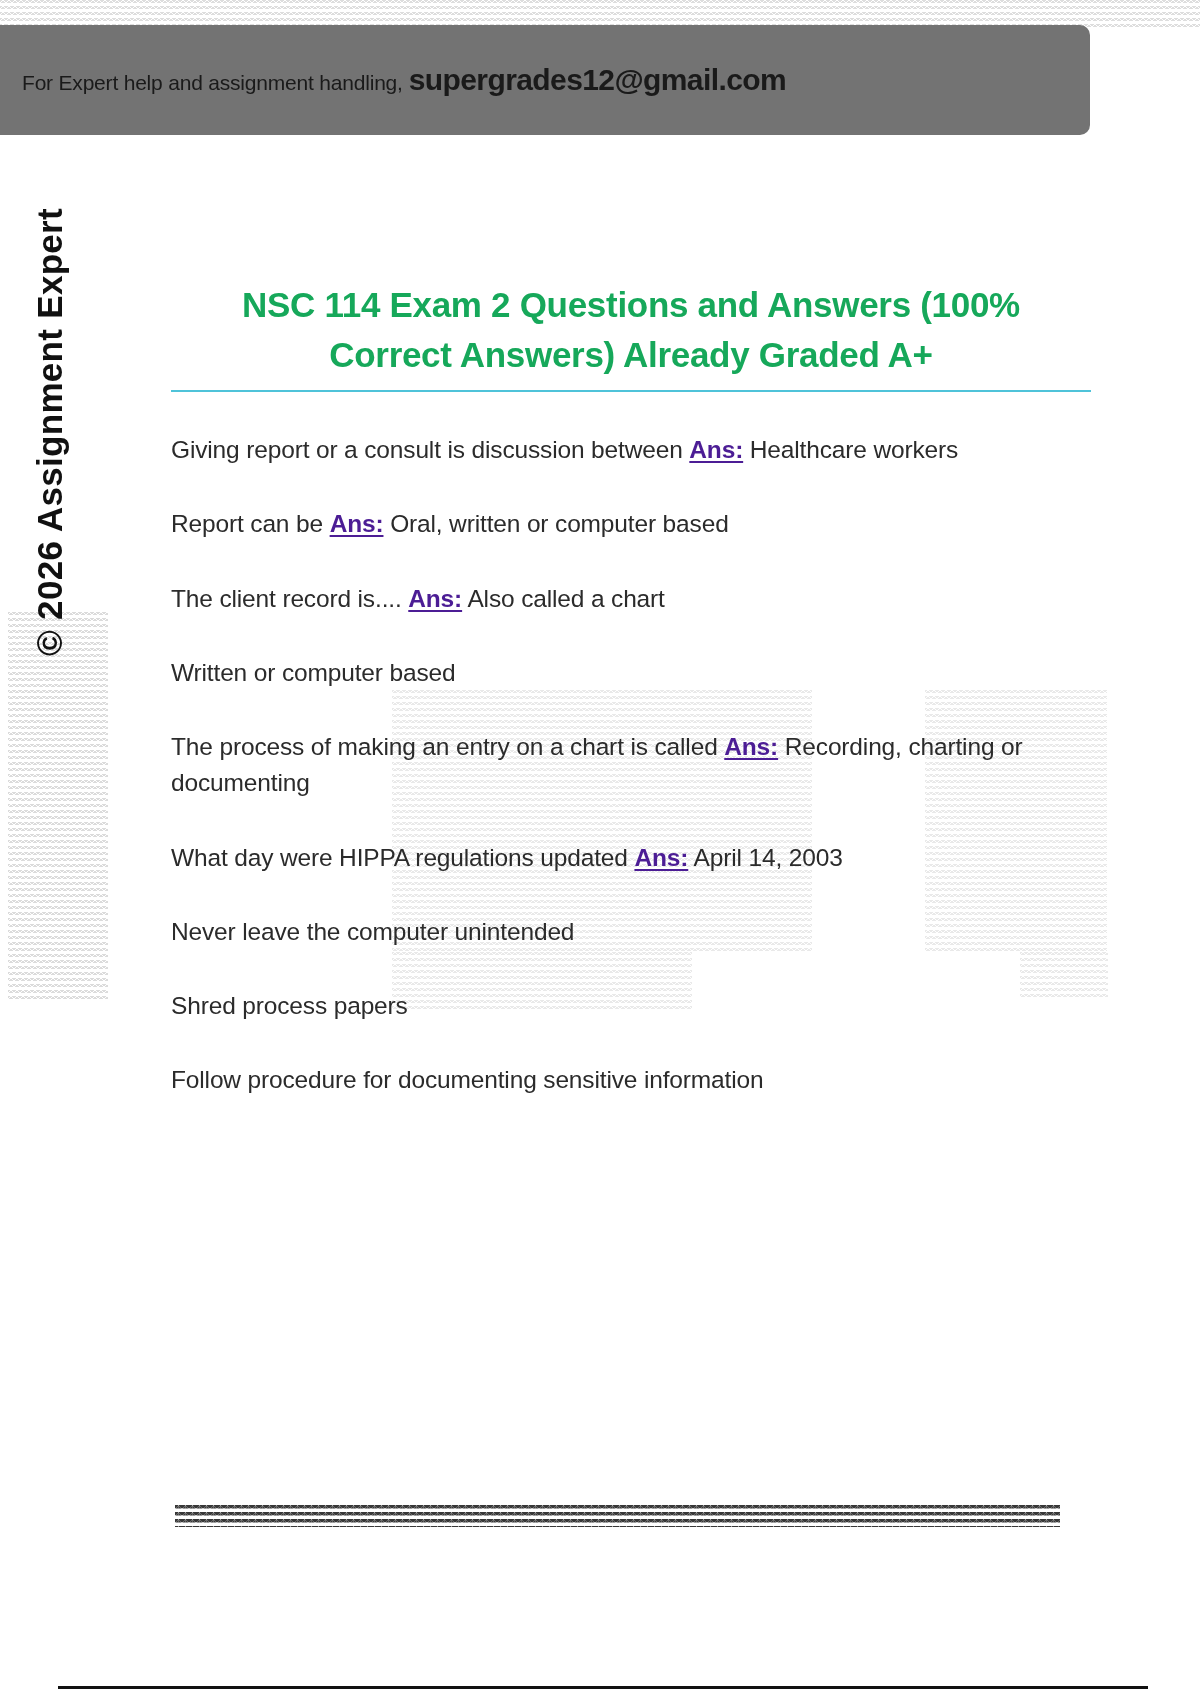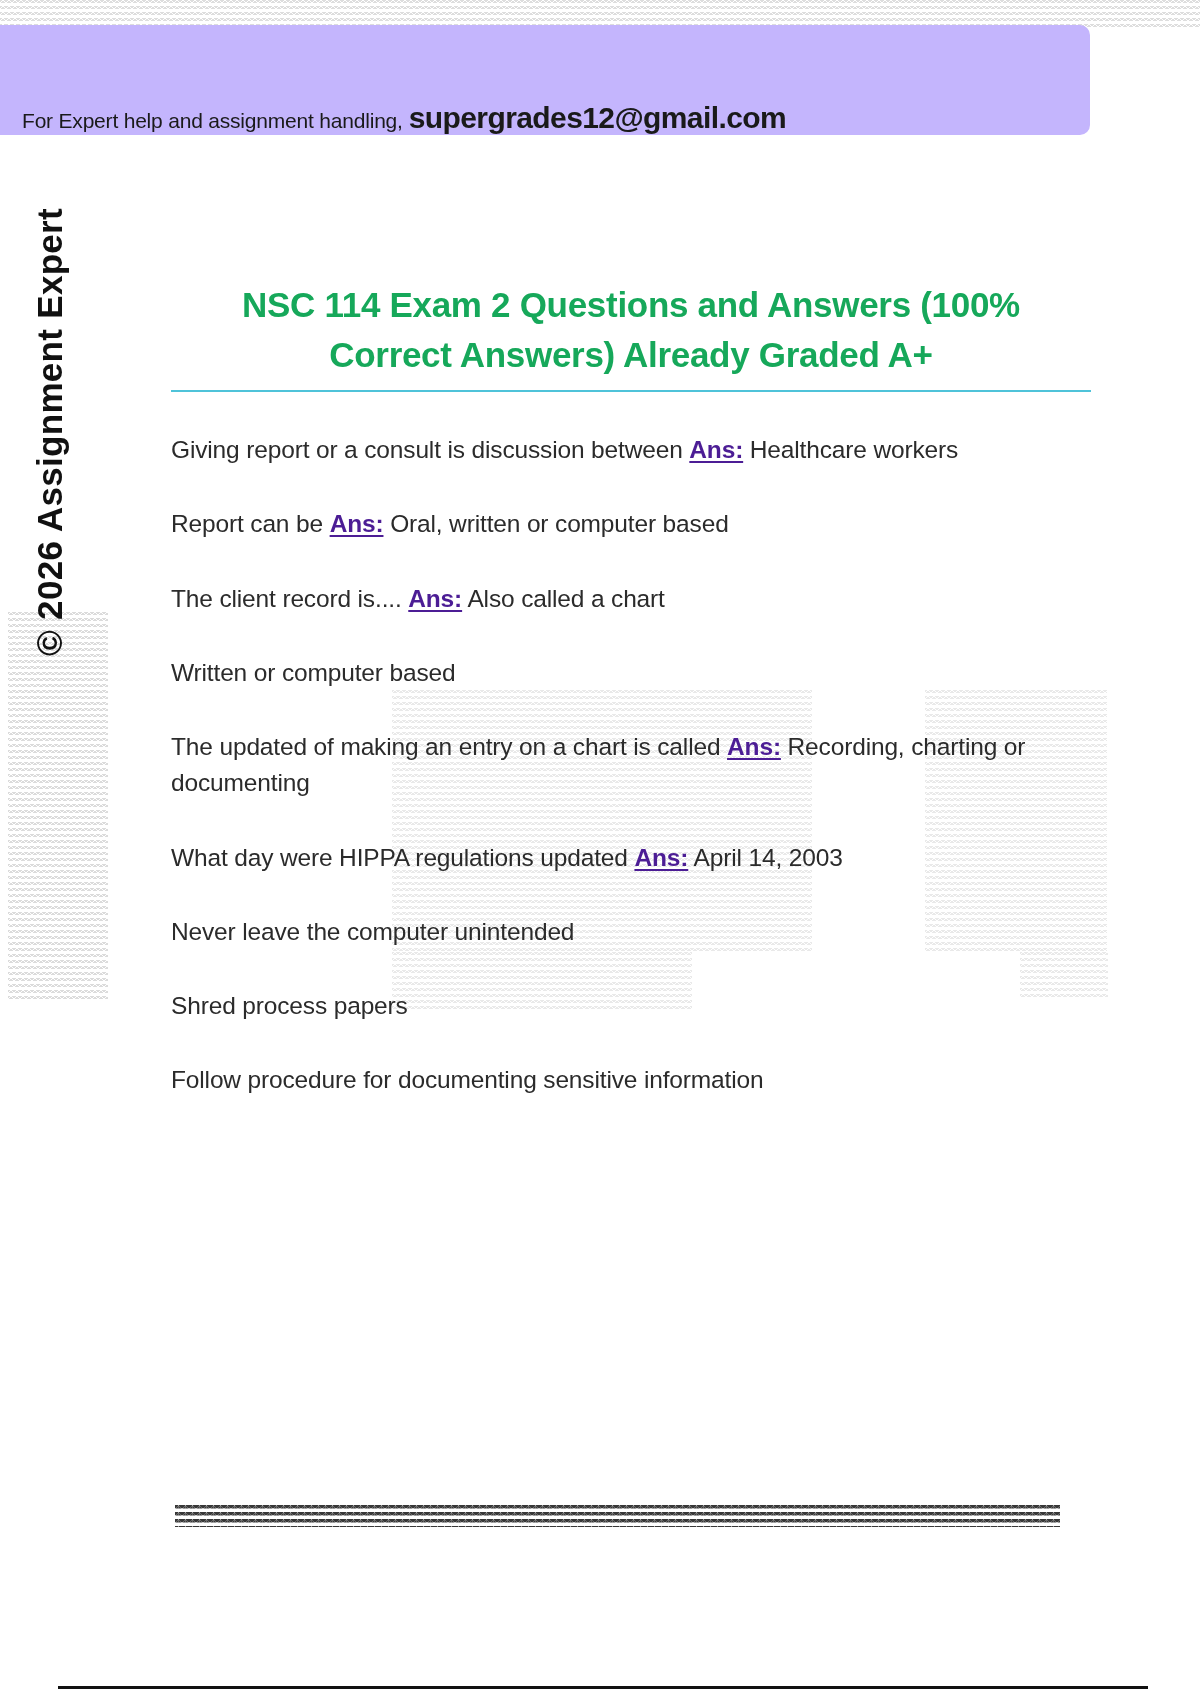--- a/index.html
+++ b/index.html
@@ -46,24 +46,24 @@
     opacity: 0.85;
   }
 
   
   #promo-banner {
     position: absolute;
     left: 0;
     top: 25px;
     width: 1090px;
     height: 110px;
-    background: #c4b5fd;
+    background: #737373;
     border-radius: 0 10px 10px 0;
     display: flex;
-    align-items: flex-end;
+    align-items: center;
   }
   #promo-text {
     padding-left: 22px;
     white-space: nowrap;
     color: #1a1a1a;
   }
   #promo-lead {
     font-size: 21px;
     letter-spacing: -0.2px;
   }
@@ -195,21 +195,21 @@
 <div id="patch-d" class="bg-patch zig"></div>
 
 <div id="content">
   <h1 id="doc-title">NSC 114 Exam 2 Questions and Answers (100% Correct Answers) Already Graded A+</h1>
   <div id="title-rule"></div>
   <div id="qa-list">
       <p class="qa-line"><span>Giving report or a consult is discussion between </span><span class="ans-tag">Ans:</span><span class="ans-body">  Healthcare workers</span></p>
       <p class="qa-line"><span>Report can be </span><span class="ans-tag">Ans:</span><span class="ans-body">  Oral, written or computer based</span></p>
       <p class="qa-line"><span>The client record is.... </span><span class="ans-tag">Ans:</span><span class="ans-body">  Also called a chart</span></p>
       <p class="qa-line"><span>Written or computer based</span></p>
-      <p class="qa-line"><span>The updated of making an entry on a chart is called </span><span class="ans-tag">Ans:</span><span class="ans-body">  Recording, charting or documenting</span></p>
+      <p class="qa-line"><span>The process of making an entry on a chart is called </span><span class="ans-tag">Ans:</span><span class="ans-body">  Recording, charting or documenting</span></p>
       <p class="qa-line"><span>What day were HIPPA regulations updated </span><span class="ans-tag">Ans:</span><span class="ans-body">  April 14, 2003</span></p>
       <p class="qa-line"><span>Never leave the computer unintended</span></p>
       <p class="qa-line"><span>Shred process papers</span></p>
       <p class="qa-line"><span>Follow procedure for documenting sensitive information</span></p>
     </div>
 </div>
 
 <div id="bottom-divider" class="zig-dark"></div>
 <div id="bottom-rule"></div>
 

